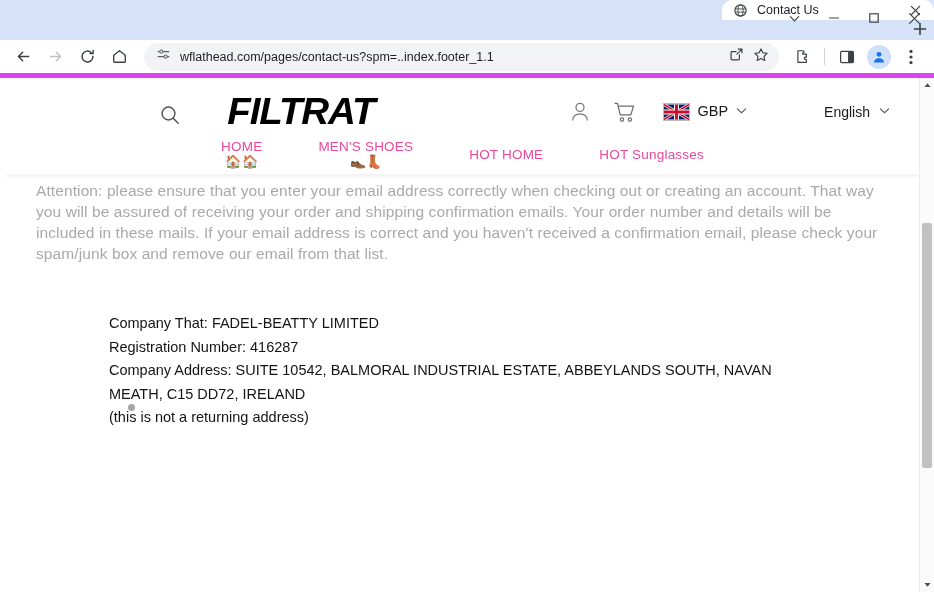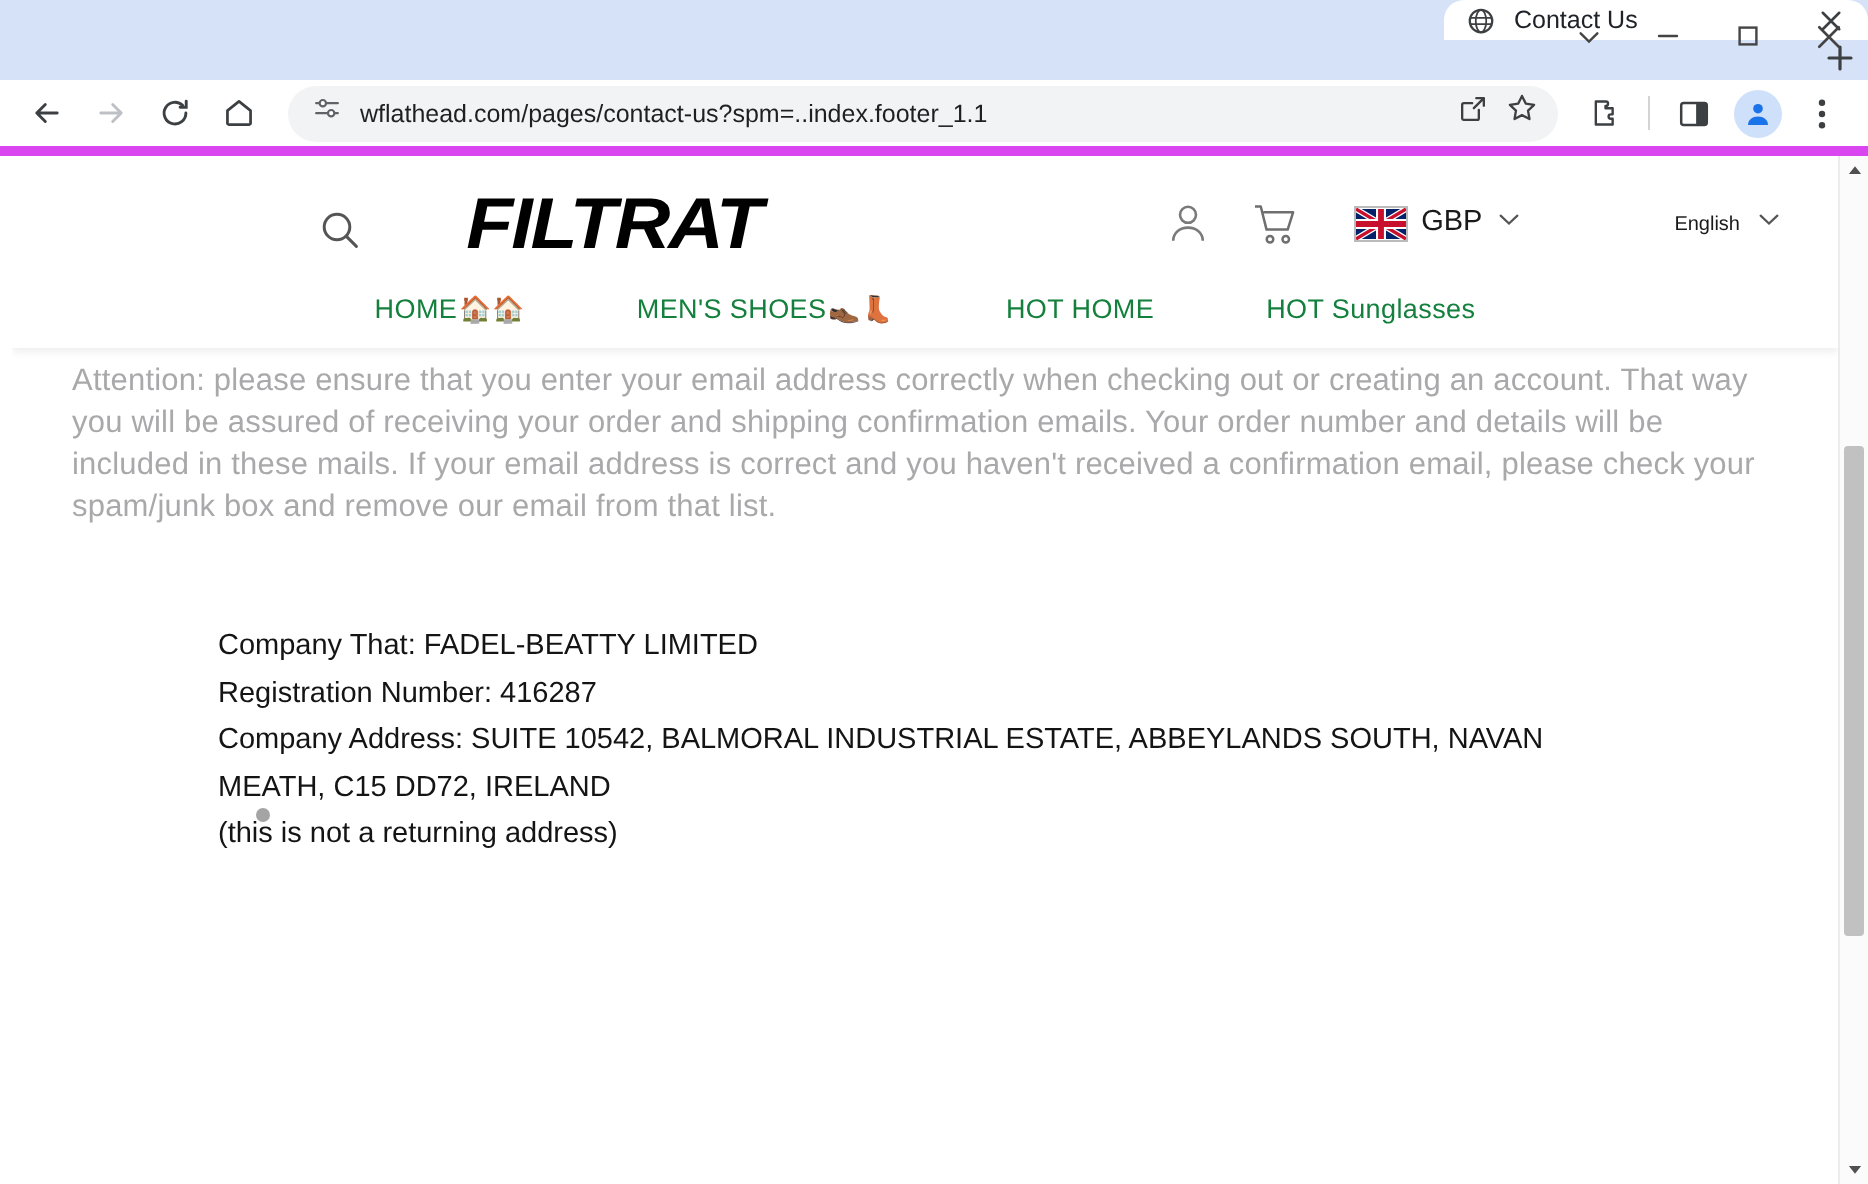--- a/index.html
+++ b/index.html
@@ -171,36 +171,36 @@
   .flag {
     width: 27px; height: 18px;
     flex: 0 0 27px;
     border: 1px solid #bbb;
   }
   .currency-label { font-size: 14.5px; color: #1a1a1a; }
   .lang {
     display: flex; align-items: center; gap: 8px;
     margin-left: 76px;
   }
-  .lang-label { font-size: 10px; color: #1a1a1a; }
+  .lang-label { font-size: 14px; color: #1a1a1a; }
 
   .site-nav {
     display: flex;
     justify-content: center;
     align-items: center;
     gap: 56px;
     height: 36px;
     padding-bottom: 4px;
   }
   .nav-item {
     font-size: 13.5px;
-    color: #15803d;
+    color: #ec4899;
     letter-spacing: 0.2px;
     white-space: nowrap;
-    display: flex; align-items: center;
+    display: flex; align-items: center; flex-direction: column;
   }
   .nav-emoji { font-size: 13px; margin-left: 1px; }
 
   
   .content { padding: 0 30px; }
   .attention {
     margin-top: 6px;
     font-size: 15.5px;
     line-height: 21px;
     color: #a9a9ab;

